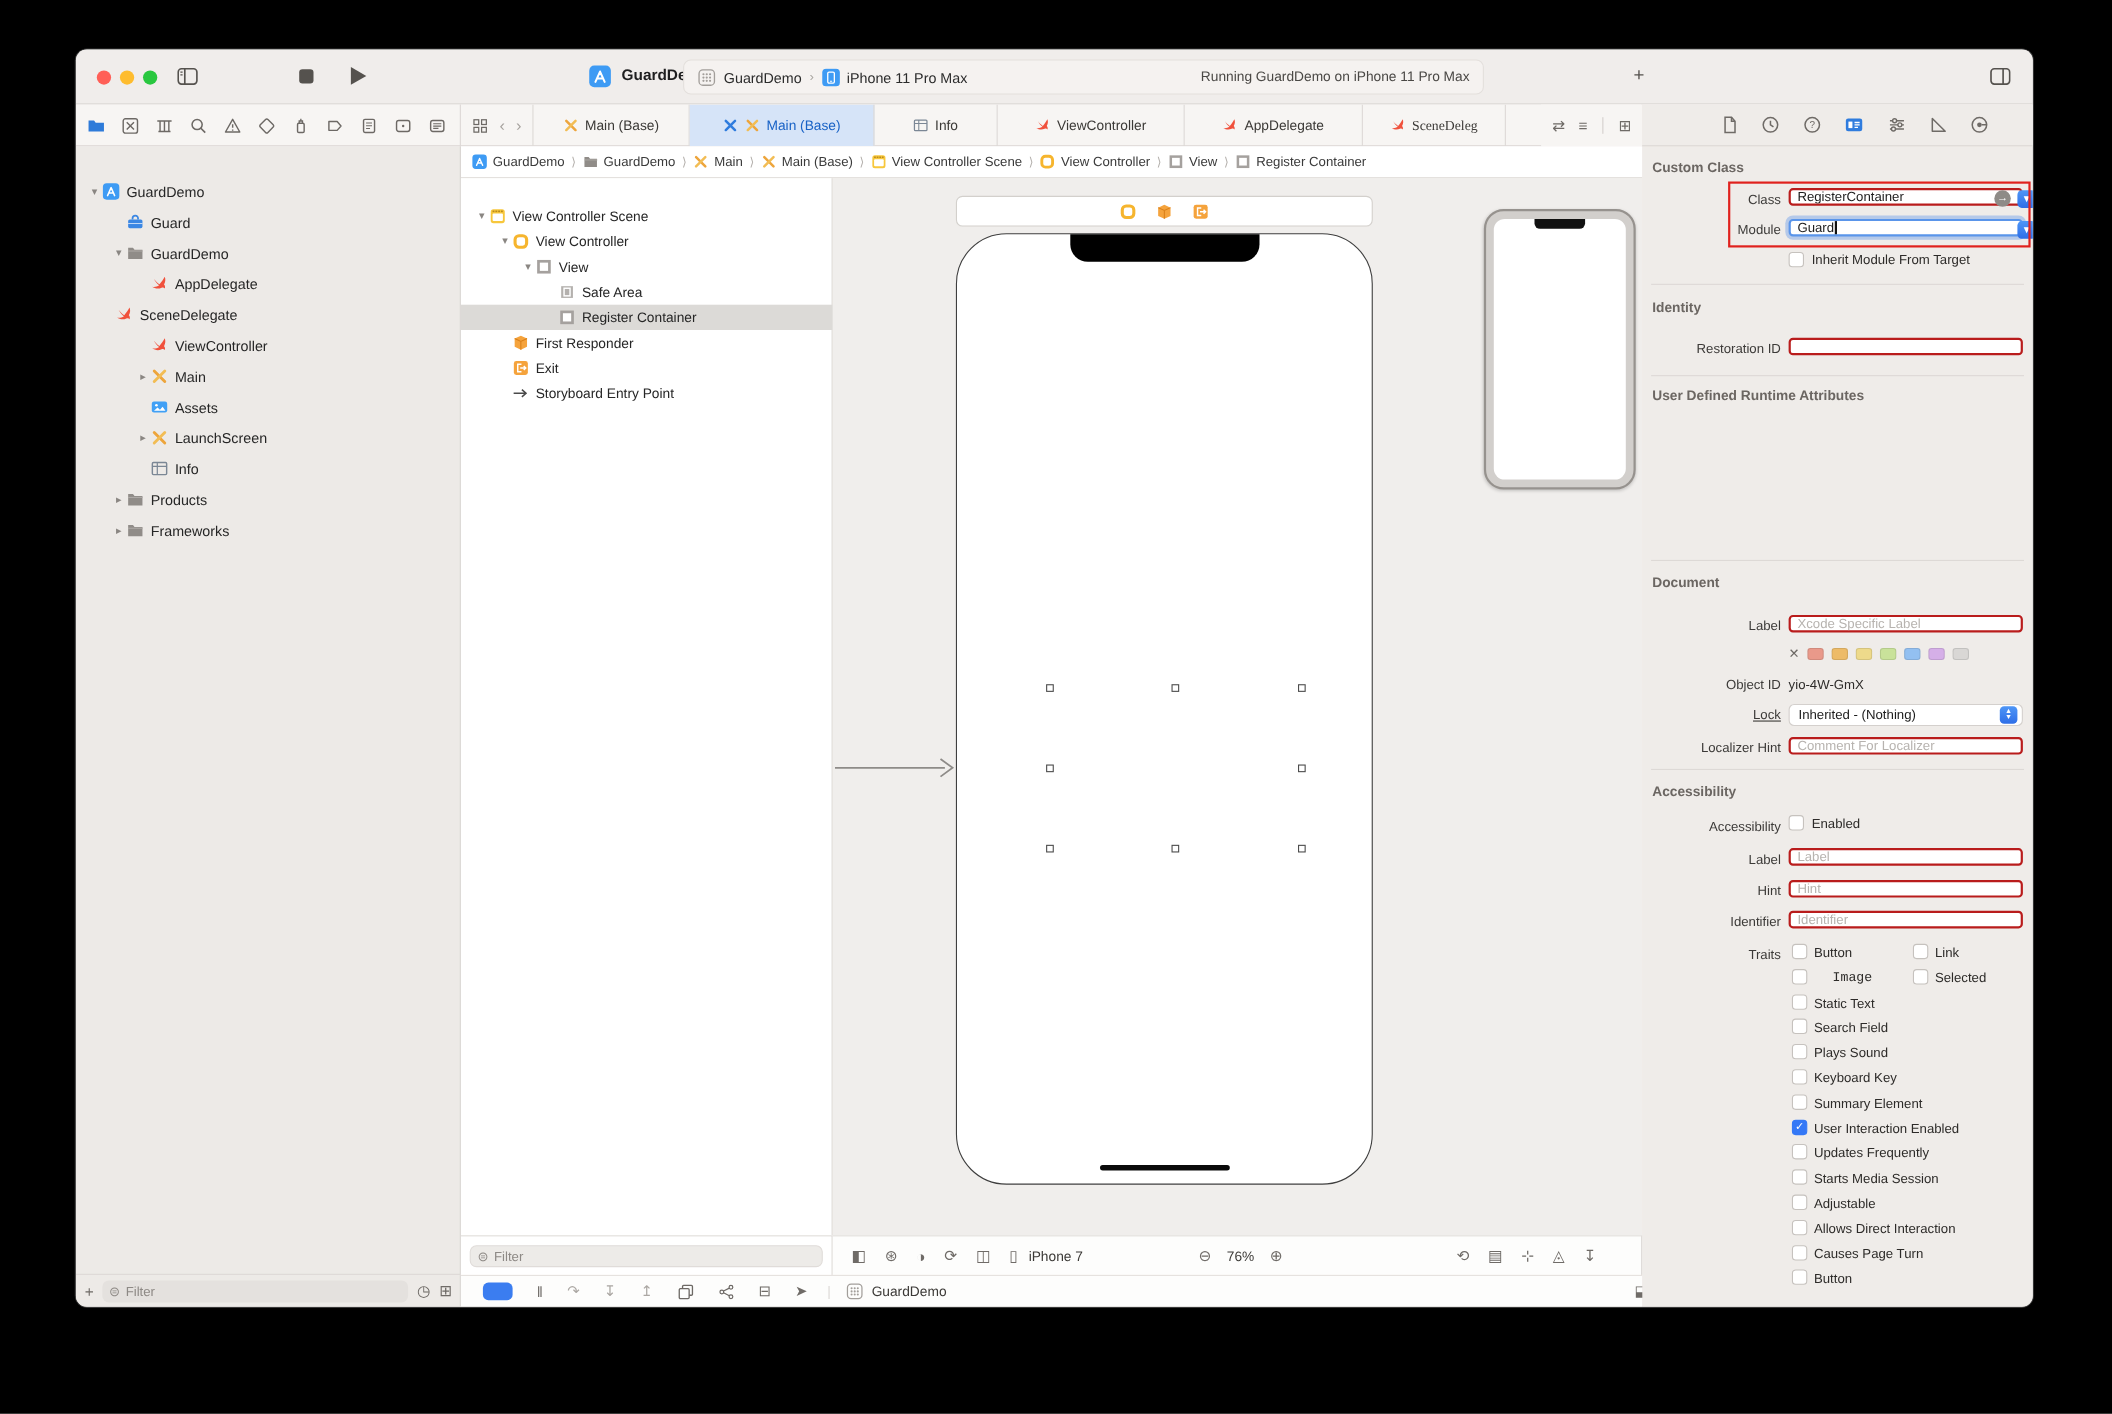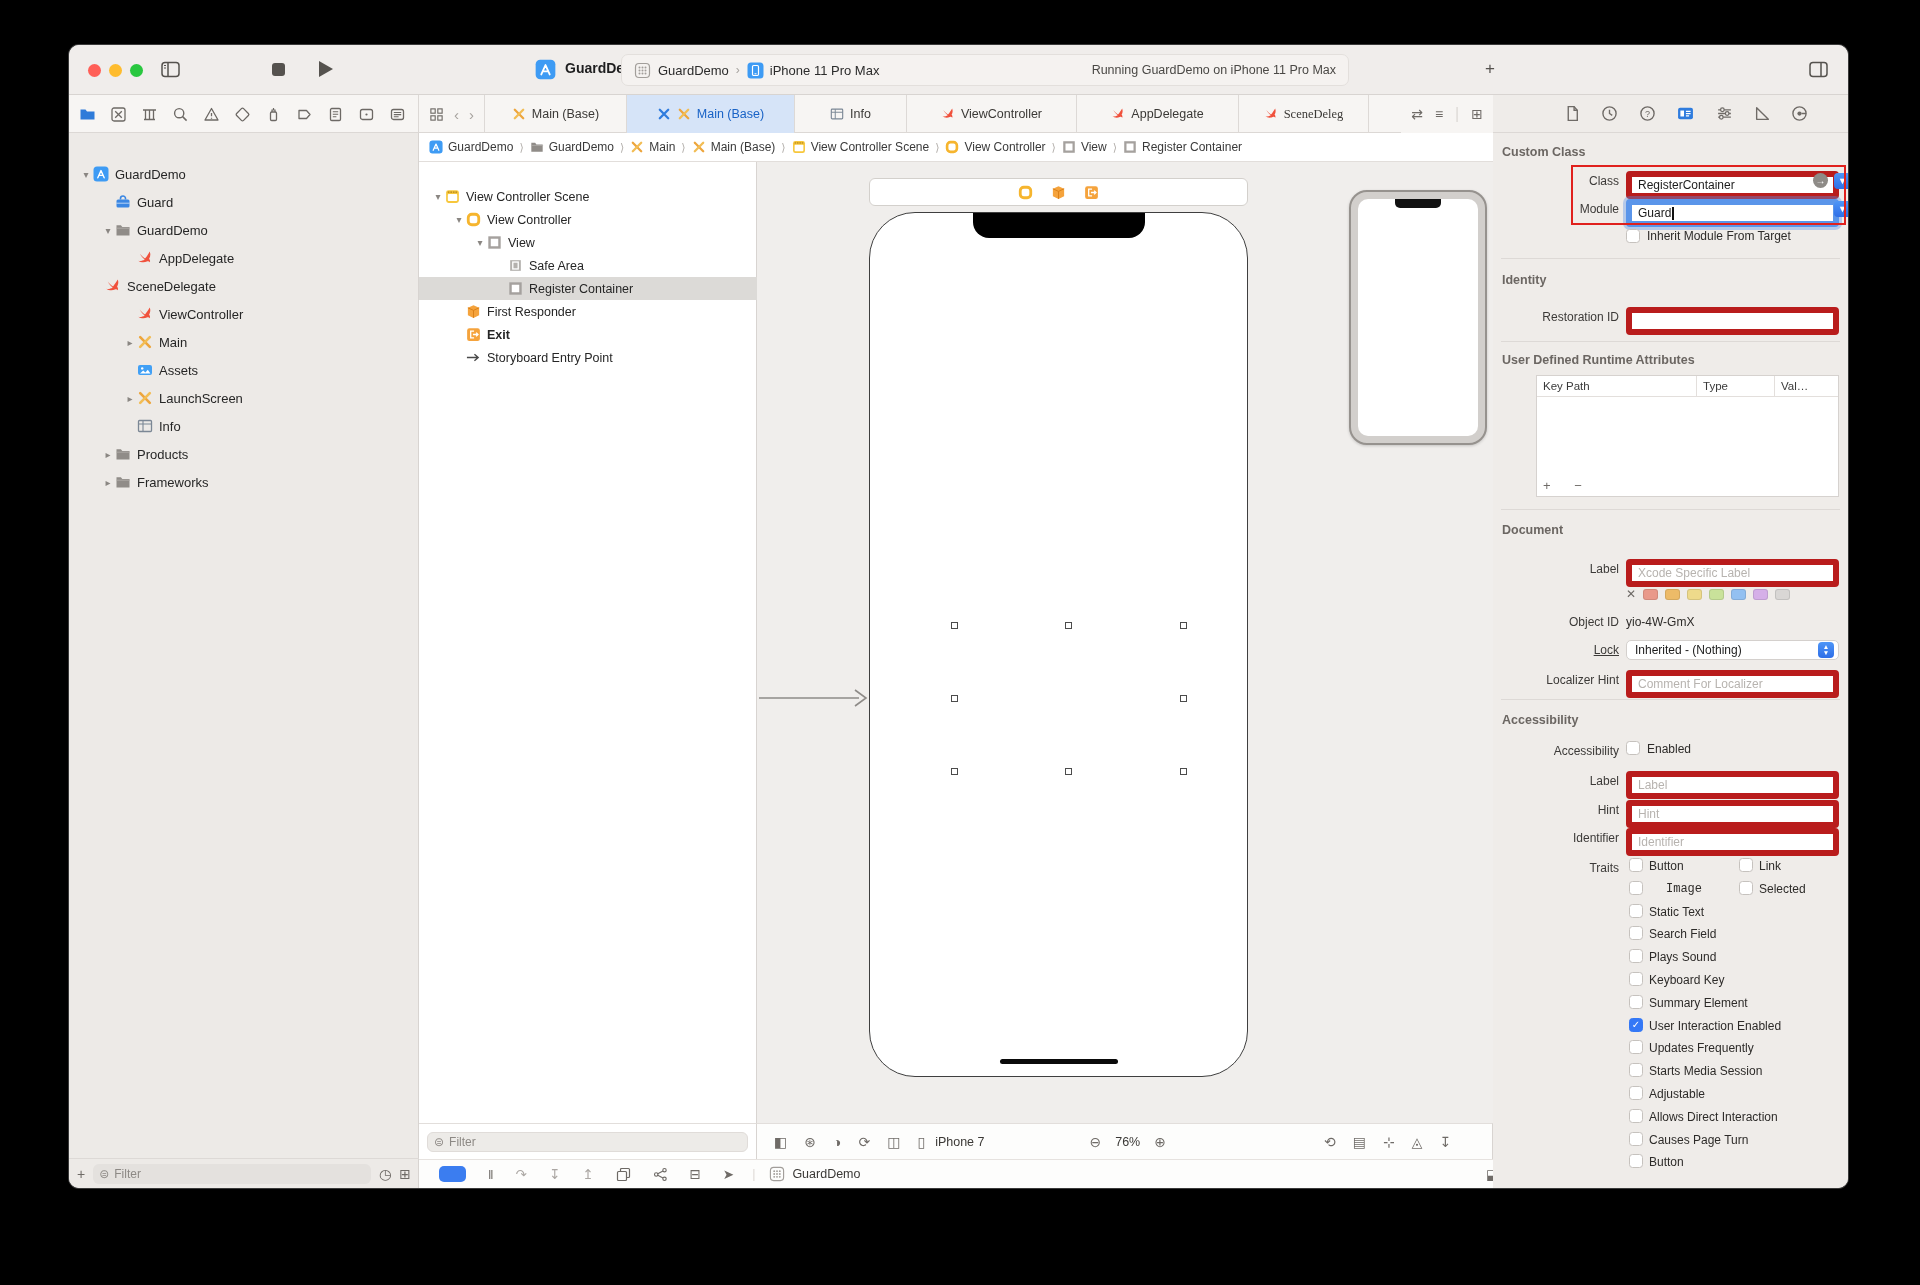--- a/index.html
+++ b/index.html
@@ -71,21 +71,21 @@
   .dbicon { color:#6f6b67; font-size:13.5px; margin-left:22px; }
   .dbicon.dim { color:#aba7a3; }
   .bluebtn { width:27px; height:16px; background:#3b7df0; border-radius:5px; margin-left:20px; }
 
   
   .inspector { position:absolute; left:1424px; top:50px; width:355px; height:1093px; background:#efece9; }
   .insstrip { position:absolute; left:0; top:0; width:355px; height:38px; border-bottom:1px solid #dcd8d5; }
   .insstrip .icon { position:absolute; top:10px; color:#6f6b67; }
   .sech { position:absolute; left:9px; font-size:12.5px; font-weight:bold; color:#6b6662; }
   .ilabel { position:absolute; width:118px; left:8px; text-align:right; font-size:12px; color:#3c3a38; }
-  .ifield { position:absolute; left:133px; width:213px; height:28px; background:#fff; border:6px solid #b91c1c; border-radius:4px;
+  .ifield { position:absolute; left:133px; width:213px; height:16px; background:#fff; border:2px solid #b91c1c; border-radius:4px;
     font-size:12px; color:#1c1c1c; display:flex; align-items:center; padding:0 6px; white-space:nowrap; overflow:hidden; }
   .ifield .ph { color:#b7b3af; }
   .ifield.focus { border-color:#5a95ea; box-shadow:0 0 0 3px rgba(86,144,235,.38); }
   .caret { display:inline-block; width:1.5px; height:13px; background:#111; margin-left:1px; }
   .chevbtn { position:absolute; width:17px; height:16px; border-radius:4px; background:linear-gradient(#4e96f7,#2e6ee7); color:#fff;
     font-size:9px; display:flex; align-items:center; justify-content:center; }
   .circbtn { position:absolute; width:15px; height:15px; border-radius:50%; background:#8e8b87; color:#fff; font-size:10px; display:flex; align-items:center; justify-content:center; }
   .cbox { position:absolute; width:14px; height:14px; background:#fff; border:1px solid #c6c2be; border-radius:3.5px; }
   .cbox.on { background:#3478f6; border-color:#3478f6; color:#fff; font-size:10px; display:flex; align-items:center; justify-content:center; }
   .clabel { position:absolute; font-size:12px; color:#2d2b29; white-space:nowrap; }
@@ -587,21 +587,21 @@
       <div class="outrow" style="top: 138px; padding-left: 33px;">
         <span class="chev"></span>
         <span class="icon" style="width: 15px; height: 15px;">
           <svg viewBox="0 0 16 16">
             <path d="M8 1.2l6 2.8v8l-6 2.8-6-2.8V4z" fill="#f5a33c"></path>
             <path d="M2 4l6 2.8L14 4M8 6.8v8" stroke="#d97f18" stroke-width="1" fill="none"></path>
           </svg>
         </span>
         <span style="margin-left: 6px;">First Responder</span>
       </div>
-      <div class="outrow" style="top: 161px; padding-left: 33px; font-weight: bold;">
+      <div class="outrow" style="top: 161px; padding-left: 33px;">
         <span class="chev"></span>
         <span class="icon" style="width: 15px; height: 15px;">
           <svg viewBox="0 0 16 16">
             <rect x="1.2" y="1.2" width="13.6" height="13.6" rx="2.4" fill="#f5a33c"></rect>
             <path d="M8.6 4.4H5v7.2h3.6M7.4 8h5.2M10.8 6l2 2-2 2" fill="none" stroke="#fff" stroke-width="1.4"></path>
           </svg>
         </span>
         <span style="margin-left: 6px;">Exit</span>
       </div>
       <div class="outrow" style="top: 184px; padding-left: 33px;">
@@ -791,28 +791,20 @@
       <div class="cbox" style="left: 133px; top: 134px;"></div>
       <span class="clabel" style="left: 154px; top: 134px;">Inherit Module From Target</span>
       <div class="divider" style="top: 163px;"></div>
       <div class="sech" style="top: 178px;">Identity</div>
       <div class="ilabel" style="top: 215px;">Restoration ID</div>
       <div class="ifield" style="top: 212px;">
         <span></span>
       </div>
       <div class="divider" style="top: 246px;"></div>
       <div class="sech" style="top: 258px;">User Defined Runtime Attributes</div>
-      <div class="udratable">
-        <div class="udrahead">
-          <div style="width: 160px;">Key Path</div>
-          <div style="width: 78px;">Type</div>
-          <div style="width: 63px; border-right: none;">Val…</div>
-        </div>
-        <div class="plusminus">+ −</div>
-      </div>
       <div class="divider" style="top: 414px;"></div>
       <div class="sech" style="top: 428px;">Document</div>
       <div class="ilabel" style="top: 467px;">Label</div>
       <div class="ifield" style="top: 464px;">
         <span class="ph">Xcode Specific Label</span>
       </div>
       <div class="abs" style="left:133px;top:492px;display:flex;align-items:center;gap:7px">
         <span style="color:#6d6965;font-size:12px">✕</span>
         <span class="swatch" style="background: rgb(233, 153, 138);"></span>
         <span class="swatch" style="background: rgb(237, 187, 104);"></span>

